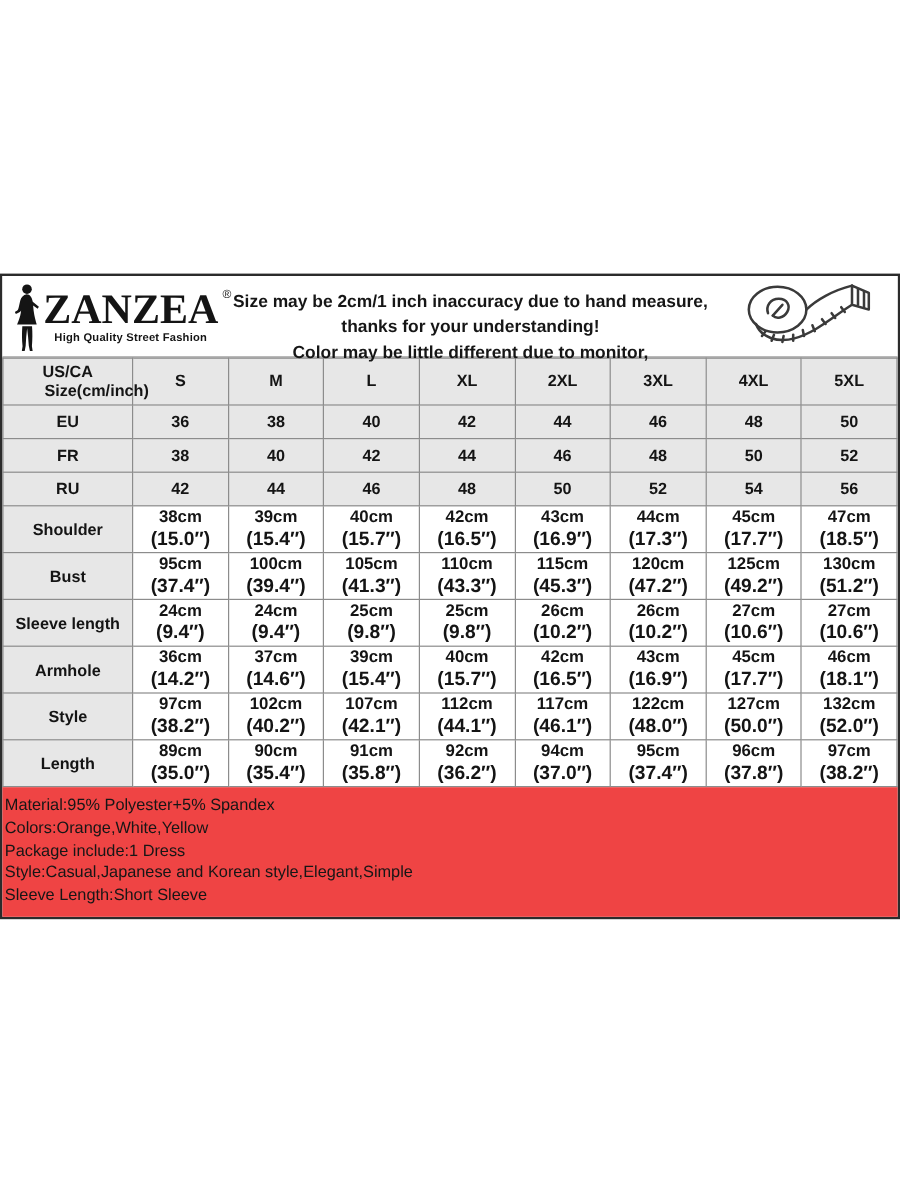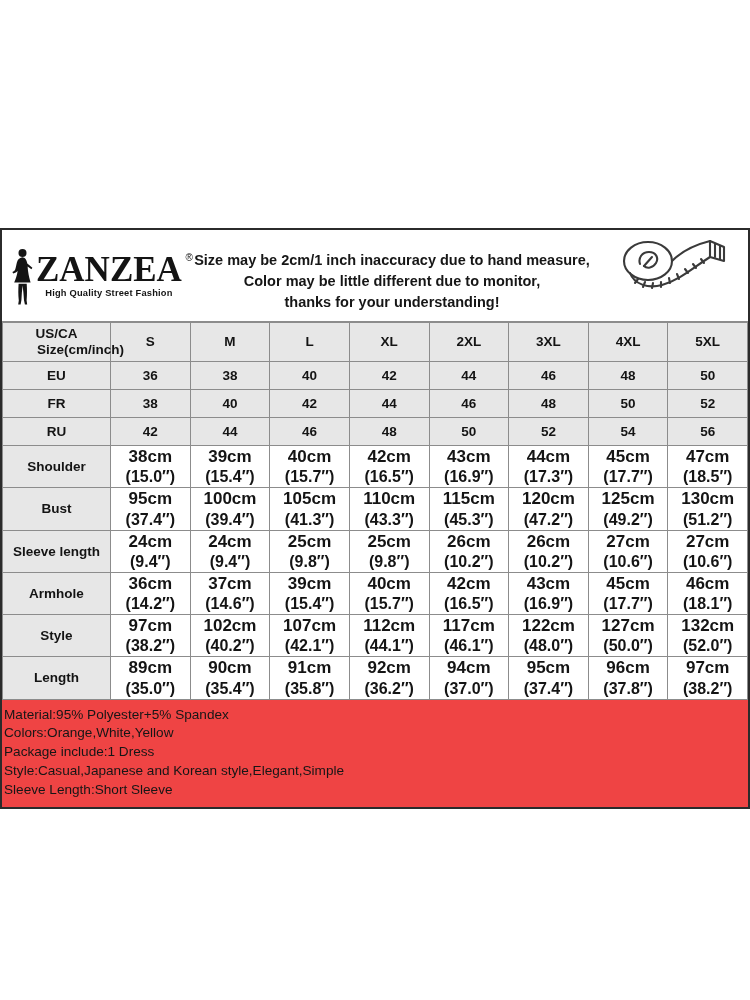--- a/index.html
+++ b/index.html
@@ -22,22 +22,23 @@
     top: 228px;
     width: 750px;
     box-sizing: border-box;
     border: 2px solid #2b2b2b;
     background: #ffffff;
   }
 
   
   .banner {
     display: flex;
+    align-items: center;
     background: #ffffff;
-    height: 92px;
+    height: 68px;
     box-sizing: border-box;
     border-bottom: 1px solid #8c8c8c;
   }
   .brand {
     width: 160px;
     flex: 0 0 160px;
     display: flex;
     align-items: center;
     padding-left: 6px;
     box-sizing: border-box;
@@ -123,21 +124,21 @@
 
   tr.shade td { background: #e7e7e7; height: 27px; }
   tr.shade.head td { height: 38px; line-height: 1.2; }
 
   tr.meas td { background: #ffffff; height: 38px; }
   tr.meas td.rowlabel { background: #e7e7e7; font-size: 13.5px; margin-left: 39px; }
   td.rowlabel { font-weight: 700; }
 
   .cm {
     display: block;
-    font-size: 17px;
+    font-size: 14px;
     font-weight: 600;
     line-height: 1.25;
   }
   .inch {
     display: block;
     font-size: 16px;
     font-weight: 700;
     line-height: 1.25;
   }
 
@@ -183,22 +184,22 @@
         <span class="brand-word-wrap">
           <span class="brand-word">ZANZEA</span>
           <span class="brand-reg">®</span>
         </span>
         <span class="brand-tag">High Quality Street Fashion</span>
       </div>
     </div>
 
     <div class="notice">
       <div>Size may be 2cm/1 inch inaccuracy due to hand measure,</div>
+      <div>thanks for your understanding!</div>
       <div>Color may be little different due to monitor,</div>
-      <div>thanks for your understanding!</div>
     </div>
 
     <div class="tape">
       <svg width="128" height="64" viewBox="0 0 128 64">
         <g fill="none" stroke="#3a3a3a" stroke-width="2.1" stroke-linejoin="round" stroke-linecap="round">
           <ellipse cx="34" cy="26" rx="24" ry="19"></ellipse>
           <path d="M16 38 C20 49 34 54 48 50 C66 45 80 32 96 22"></path>
           <path d="M58 26 C66 18 80 10 96 6"></path>
           <path d="M96 6 L110 12 L110 26 L96 22 Z"></path>
           <path d="M26 29 C24 23 28 17 35 17 C42 17 45 23 42 28 C39 33 33 34 30 31"></path>

